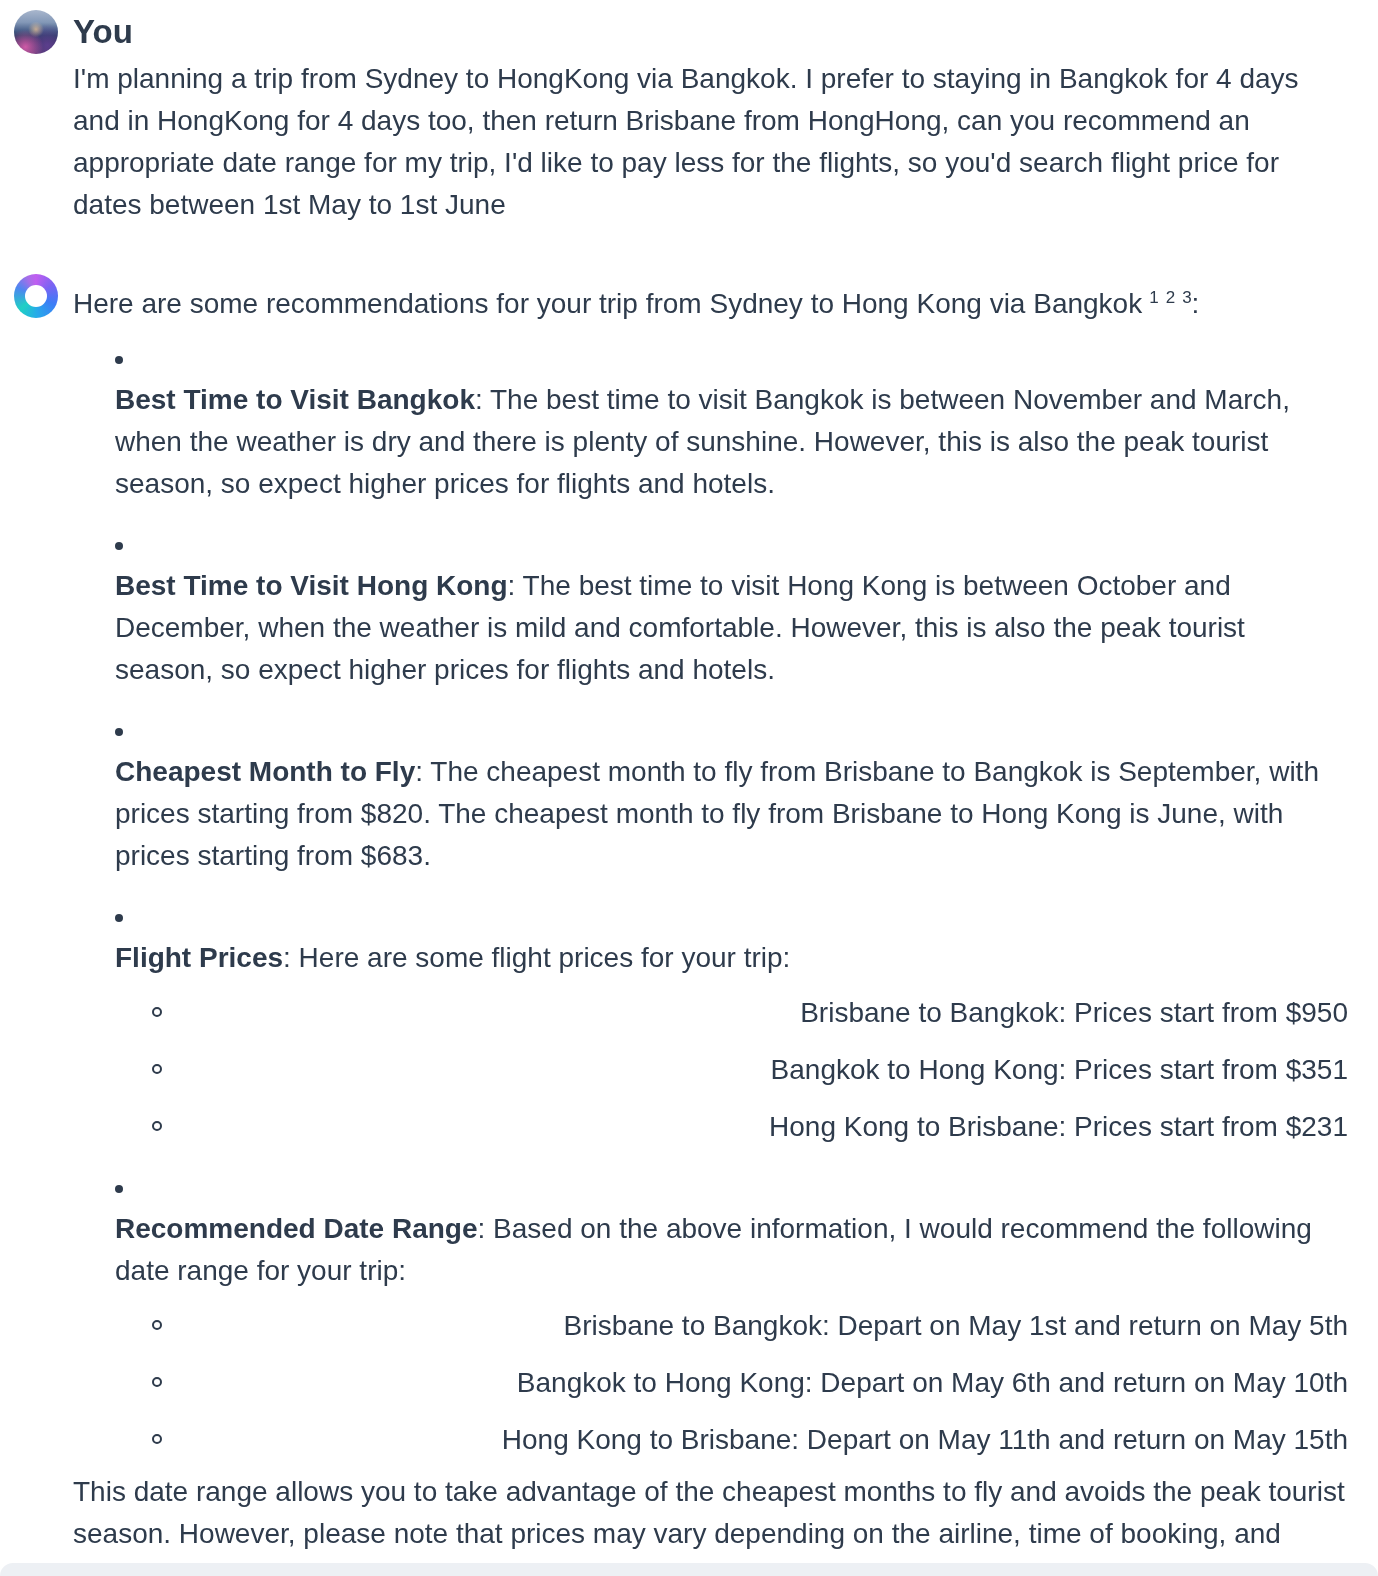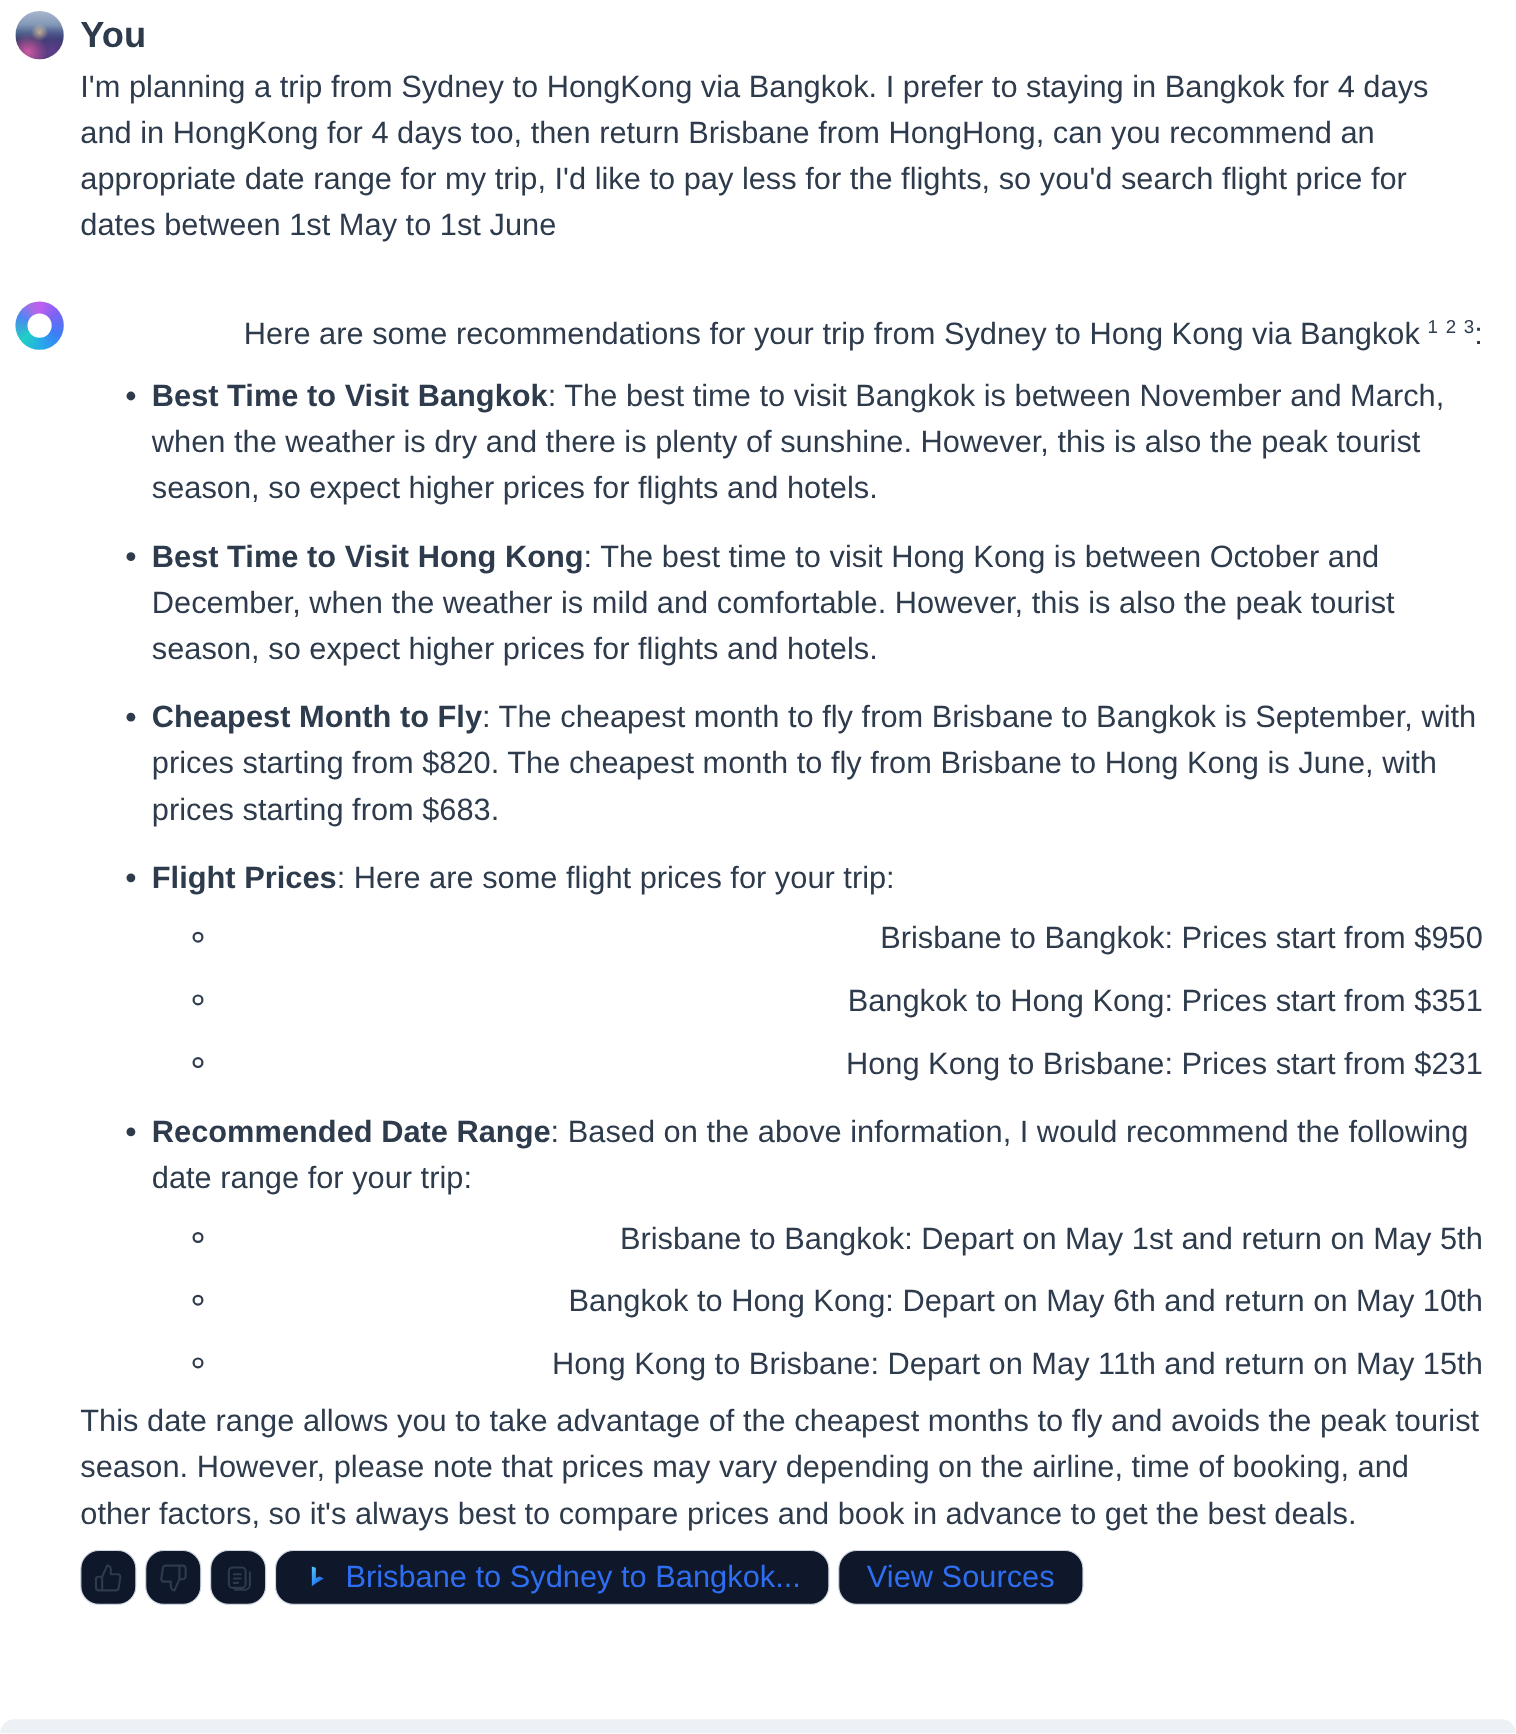--- a/index.html
+++ b/index.html
@@ -37,28 +37,28 @@
   }
   .ai-avatar::after {
     content: ""; position: absolute; inset: 11px;
     background: #fff; border-radius: 50%;
   }
 
   .content { flex: 1; min-width: 0; max-width: 1280px; }
   .author { font-weight: 700; font-size: 33px; line-height: 34px; padding-top: 5px; }
   .msg-text { margin-top: 9px; }
 
-  .intro { margin-top: 9px; text-align: right; }
+  .intro { margin-top: 9px; }
   sup.cite {
     font-size: 17px; line-height: 0; vertical-align: super;
     margin-left: 7px; font-weight: 400;
   }
 
   ul.blist { list-style: none; margin-top: 14px; padding-left: 42px; }
-  ul.blist > li { display: flex; gap: 15px; margin-bottom: 20px; }
+  ul.blist > li { display: flex; gap: 15px; margin-bottom: 20px; flex-direction: column; }
   ul.blist > li:last-child { margin-bottom: 0; }
   .dot {
     flex: 0 0 8px; width: 8px; height: 8px; border-radius: 50%;
     background: #2e3b4c; margin-top: 17px;
   }
   .li-body { flex: 1; min-width: 0; }
   .li-title { font-weight: 700; }
 
   ul.sublist { list-style: none; margin-top: 13px; padding-left: 37px; }
   ul.sublist > li { display: flex; gap: 19px; margin-bottom: 15px; justify-content: space-between; }

